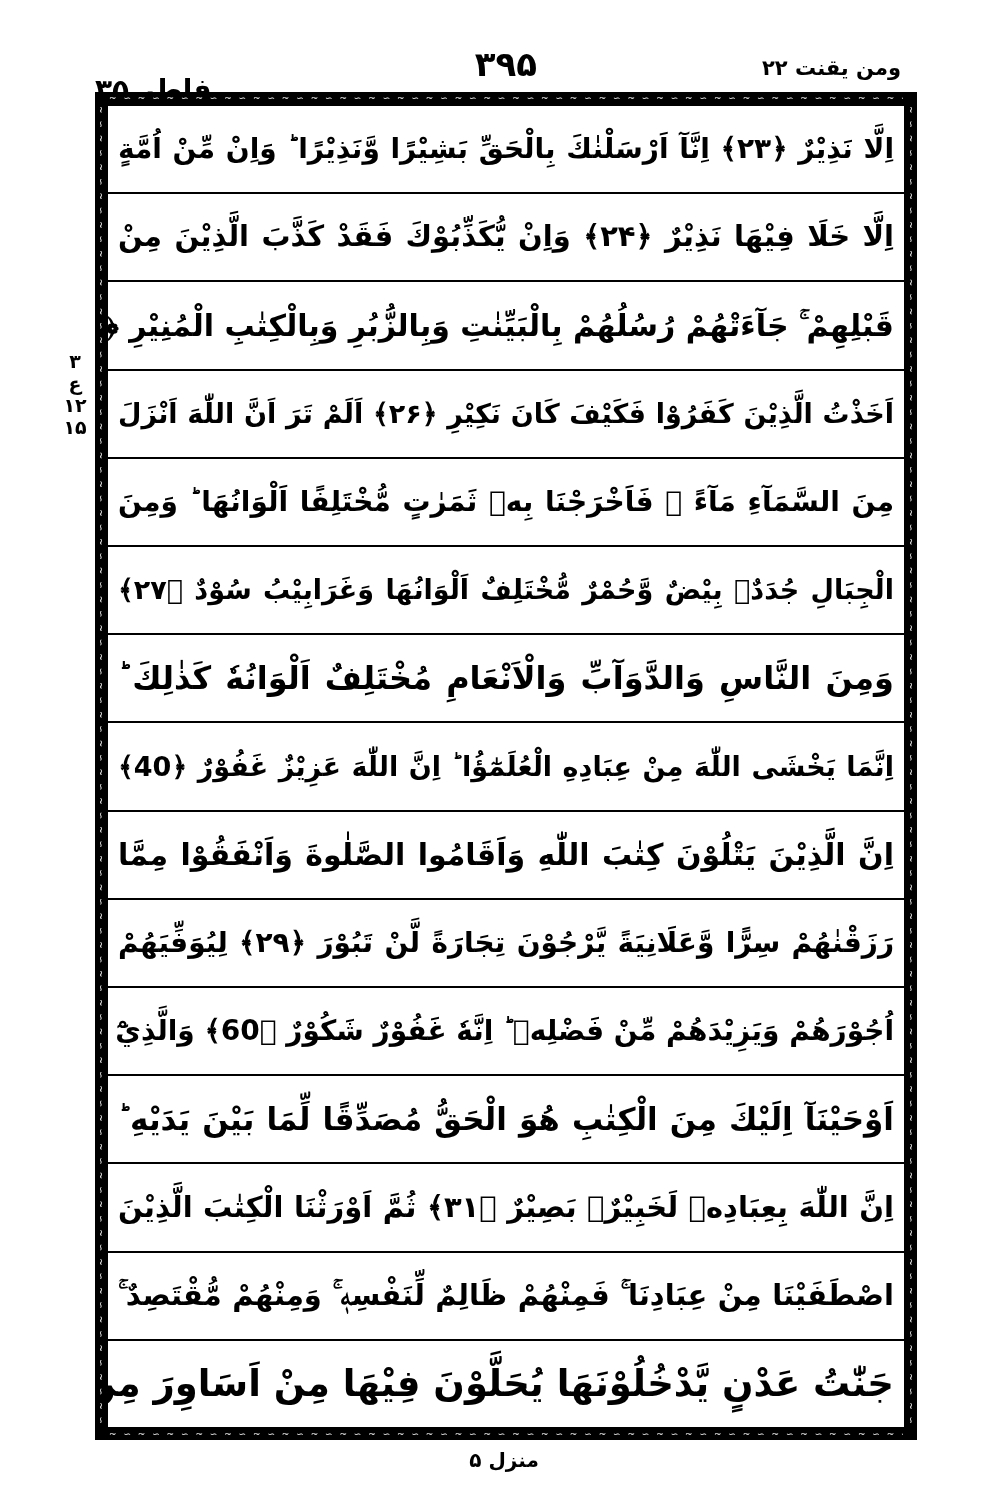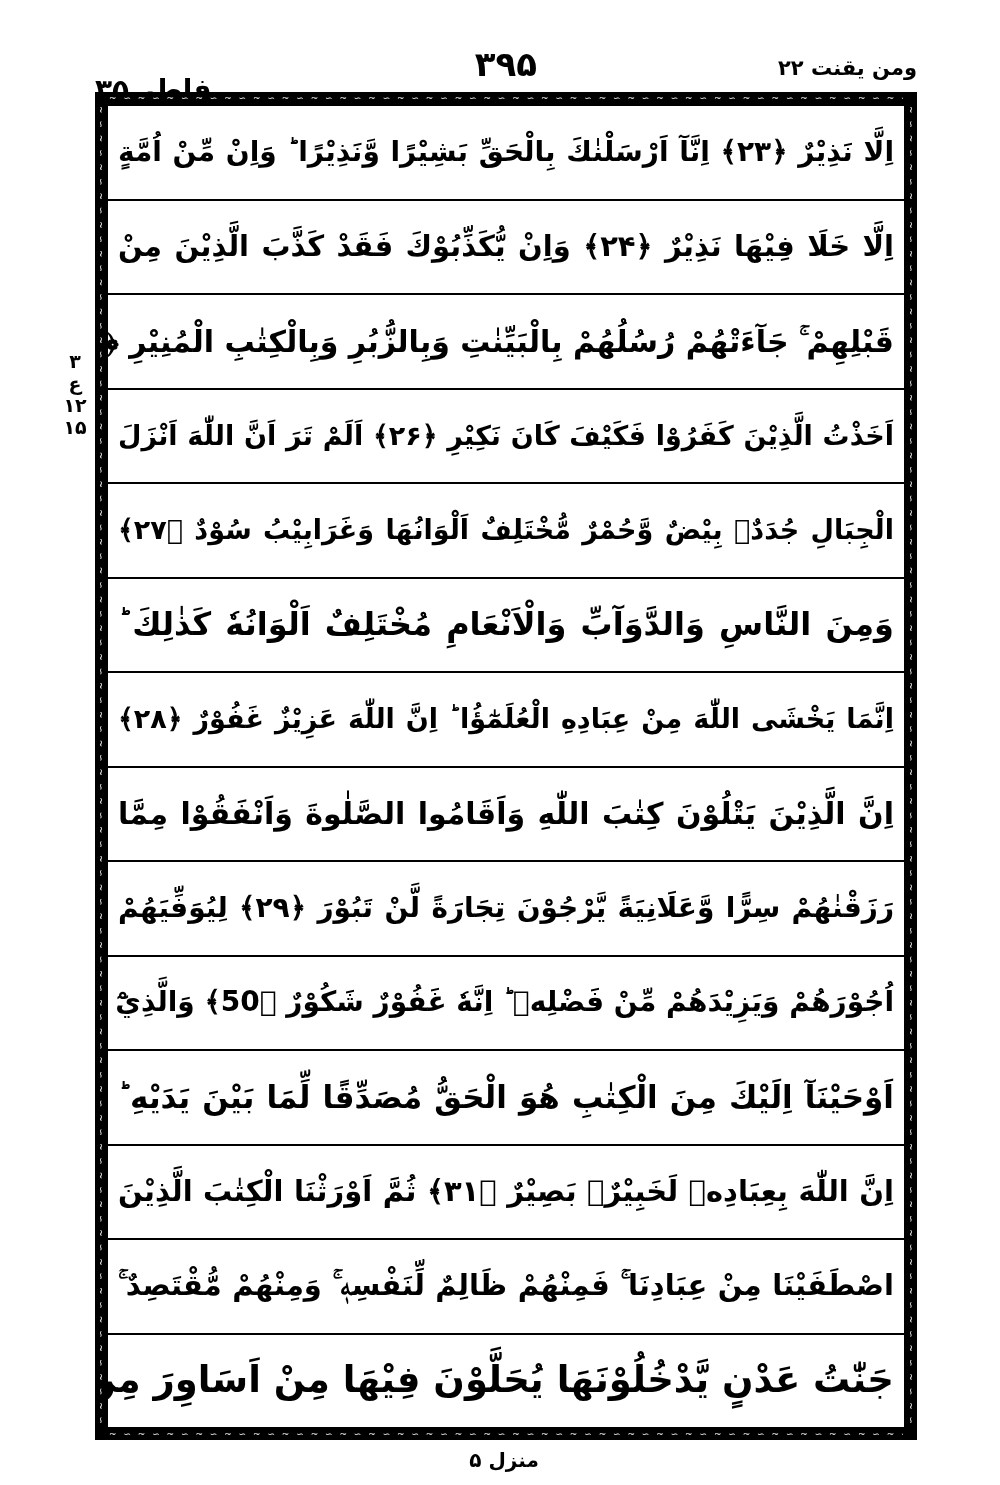--- a/index.html
+++ b/index.html
@@ -1,20 +1,20 @@
 <!DOCTYPE html>
 <html><head>
   <meta charset="utf-8">
   <style>
     html, body { margin: 0; padding: 0; background: #ffffff; }
     body { width: 1000px; height: 1485px; position: relative; overflow: hidden; font-family: "DejaVu Sans", sans-serif; color: #000; }
 
     .header { position: absolute; top: 50px; left: 95px; width: 822px; height: 42px; direction: rtl; }
     .header .left-title { position: absolute; left: 0; top: 23px; font-size: 28px; font-weight: bold; direction: rtl; }
-    .header .right-title { position: absolute; right: 0; top: 6px; font-size: 21px; font-weight: bold; direction: rtl; }
+    .header .right-title { position: absolute; right: 16px; top: 6px; font-size: 21px; font-weight: bold; direction: rtl; }
     .header .page-num { position: absolute; left: 50%; transform: translateX(-50%); top: -6px; font-size: 34px; font-weight: bold; }
 
     .frame { position: absolute; left: 95px; top: 92px; width: 822px; height: 1348px; background: #000; box-sizing: border-box; }
     .frame .ornament { position: absolute; color: #fff; font-size: 9px; letter-spacing: 2px; white-space: nowrap; overflow: hidden; line-height: 10px; }
     .frame .orn-top { top: 1px; left: 14px; right: 14px; height: 10px; text-align: center; }
     .frame .orn-bottom { bottom: 1px; left: 14px; right: 14px; height: 10px; text-align: center; }
     .frame .orn-left { left: 1px; top: 14px; bottom: 14px; width: 10px; writing-mode: vertical-rl; text-align: center; }
     .frame .orn-right { right: 1px; top: 14px; bottom: 14px; width: 10px; writing-mode: vertical-rl; text-align: center; }
 
     .inner { position: absolute; left: 12px; top: 13px; right: 12px; bottom: 12px; background: #fff; border: 1px solid #000; box-sizing: border-box; display: flex; flex-direction: column; }
@@ -54,36 +54,39 @@
     <div class="line">
         <span class="ayah-text" style="display: block; width: 100%; font-size: 29px;">اِلَّا خَلَا فِيْهَا نَذِيْرٌ ﴿۲۴﴾ وَاِنْ يُّكَذِّبُوْكَ فَقَدْ كَذَّبَ الَّذِيْنَ مِنْ</span>
       </div>
     <div class="line">
         <span class="ayah-text" style="display: block; width: 100%; font-size: 30px;">قَبْلِهِمْ ۚ جَآءَتْهُمْ رُسُلُهُمْ بِالْبَيِّنٰتِ وَبِالزُّبُرِ وَبِالْكِتٰبِ الْمُنِيْرِ ﴿۲۵﴾ ثُمَّ</span>
       </div>
     <div class="line">
         <span class="ayah-text" style="display: block; width: 100%; font-size: 27px;">اَخَذْتُ الَّذِيْنَ كَفَرُوْا فَكَيْفَ كَانَ نَكِيْرِ ﴿۲۶﴾ اَلَمْ تَرَ اَنَّ اللّٰهَ اَنْزَلَ</span>
       </div>
     <div class="line">
+        <span class="ayah-text" style="display: block; width: 100%; font-size: 28px;">مِنَ السَّمَآءِ مَآءً ۚ فَاَخْرَجْنَا بِهٖ ثَمَرٰتٍ مُّخْتَلِفًا اَلْوَانُهَا ؕ وَمِنَ</span>
+      </div>
+    <div class="line">
         <span class="ayah-text" style="display: block; width: 100%; font-size: 27px;">الْجِبَالِ جُدَدٌۢ بِيْضٌ وَّحُمْرٌ مُّخْتَلِفٌ اَلْوَانُهَا وَغَرَابِيْبُ سُوْدٌ ﴿۲۷﴾</span>
       </div>
     <div class="line">
         <span class="ayah-text" style="display: block; width: 100%; font-size: 32px;">وَمِنَ النَّاسِ وَالدَّوَآبِّ وَالْاَنْعَامِ مُخْتَلِفٌ اَلْوَانُهٗ كَذٰلِكَ ؕ</span>
       </div>
     <div class="line">
-        <span class="ayah-text" style="display: block; width: 100%; font-size: 27px;">اِنَّمَا يَخْشَى اللّٰهَ مِنْ عِبَادِهِ الْعُلَمٰٓؤُا ؕ اِنَّ اللّٰهَ عَزِيْزٌ غَفُوْرٌ ﴿۲۸﴾</span>
+        <span class="ayah-text" style="display: block; width: 100%; font-size: 27px;">اِنَّمَا يَخْشَى اللّٰهَ مِنْ عِبَادِهِ الْعُلَمٰٓؤُا ؕ اِنَّ اللّٰهَ عَزِيْزٌ غَفُوْرٌ ﴿40﴾</span>
       </div>
     <div class="line">
         <span class="ayah-text" style="display: block; width: 100%; font-size: 30px;">اِنَّ الَّذِيْنَ يَتْلُوْنَ كِتٰبَ اللّٰهِ وَاَقَامُوا الصَّلٰوةَ وَاَنْفَقُوْا مِمَّا</span>
       </div>
     <div class="line">
         <span class="ayah-text" style="display: block; width: 100%; font-size: 28px;">رَزَقْنٰهُمْ سِرًّا وَّعَلَانِيَةً يَّرْجُوْنَ تِجَارَةً لَّنْ تَبُوْرَ ﴿۲۹﴾ لِيُوَفِّيَهُمْ</span>
       </div>
     <div class="line">
-        <span class="ayah-text" style="display: block; width: 100%; font-size: 28px;">اُجُوْرَهُمْ وَيَزِيْدَهُمْ مِّنْ فَضْلِهٖ ؕ اِنَّهٗ غَفُوْرٌ شَكُوْرٌ ﴿50﴾ وَالَّذِيْٓ</span>
+        <span class="ayah-text" style="display: block; width: 100%; font-size: 28px;">اُجُوْرَهُمْ وَيَزِيْدَهُمْ مِّنْ فَضْلِهٖ ؕ اِنَّهٗ غَفُوْرٌ شَكُوْرٌ ﴿60﴾ وَالَّذِيْٓ</span>
       </div>
     <div class="line">
         <span class="ayah-text" style="display: block; width: 100%; font-size: 31px;">اَوْحَيْنَآ اِلَيْكَ مِنَ الْكِتٰبِ هُوَ الْحَقُّ مُصَدِّقًا لِّمَا بَيْنَ يَدَيْهِ ؕ</span>
       </div>
     <div class="line">
         <span class="ayah-text" style="display: block; width: 100%; font-size: 29px;">اِنَّ اللّٰهَ بِعِبَادِهٖ لَخَبِيْرٌۢ بَصِيْرٌ ﴿۳۱﴾ ثُمَّ اَوْرَثْنَا الْكِتٰبَ الَّذِيْنَ</span>
       </div>
     <div class="line">
         <span class="ayah-text" style="display: block; width: 100%; font-size: 29px;">اصْطَفَيْنَا مِنْ عِبَادِنَا ۚ فَمِنْهُمْ ظَالِمٌ لِّنَفْسِهٖ ۚ وَمِنْهُمْ مُّقْتَصِدٌ ۚ</span>
       </div>

